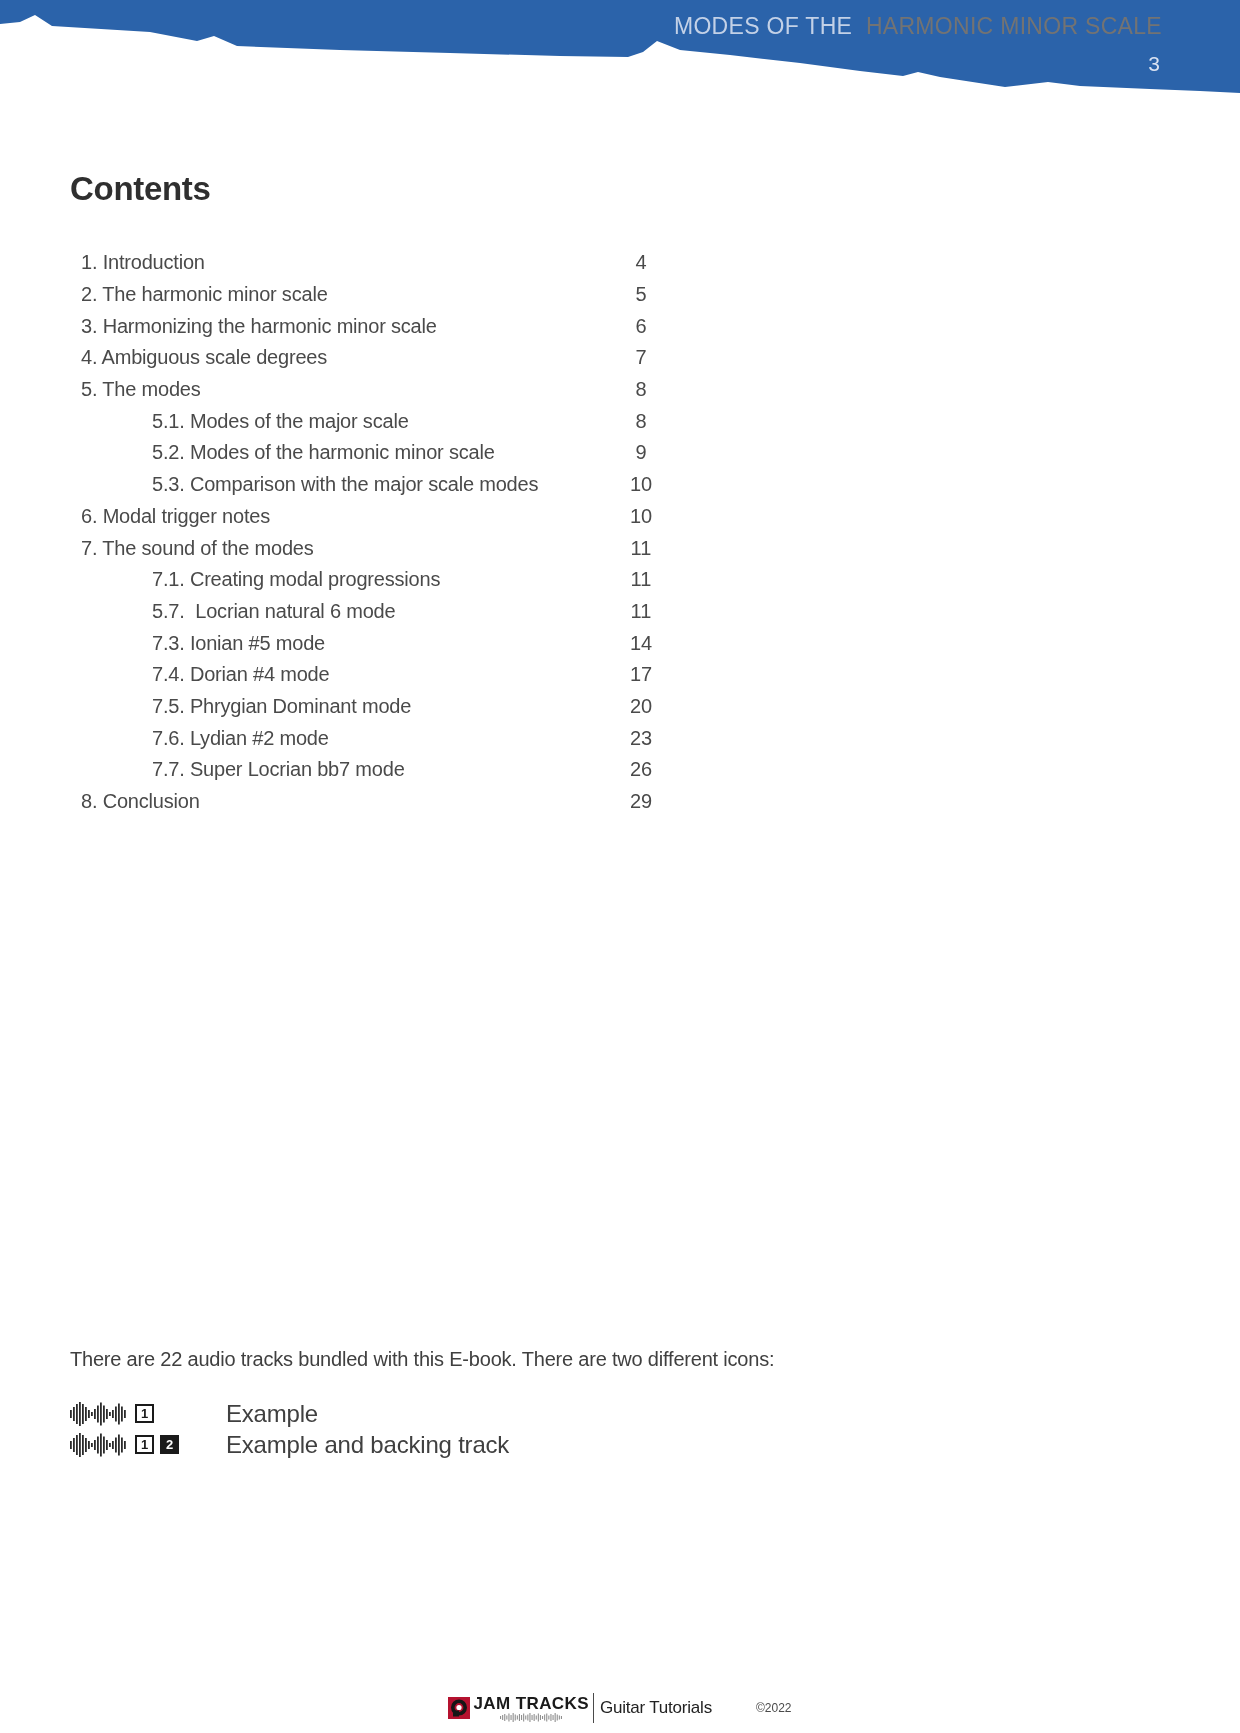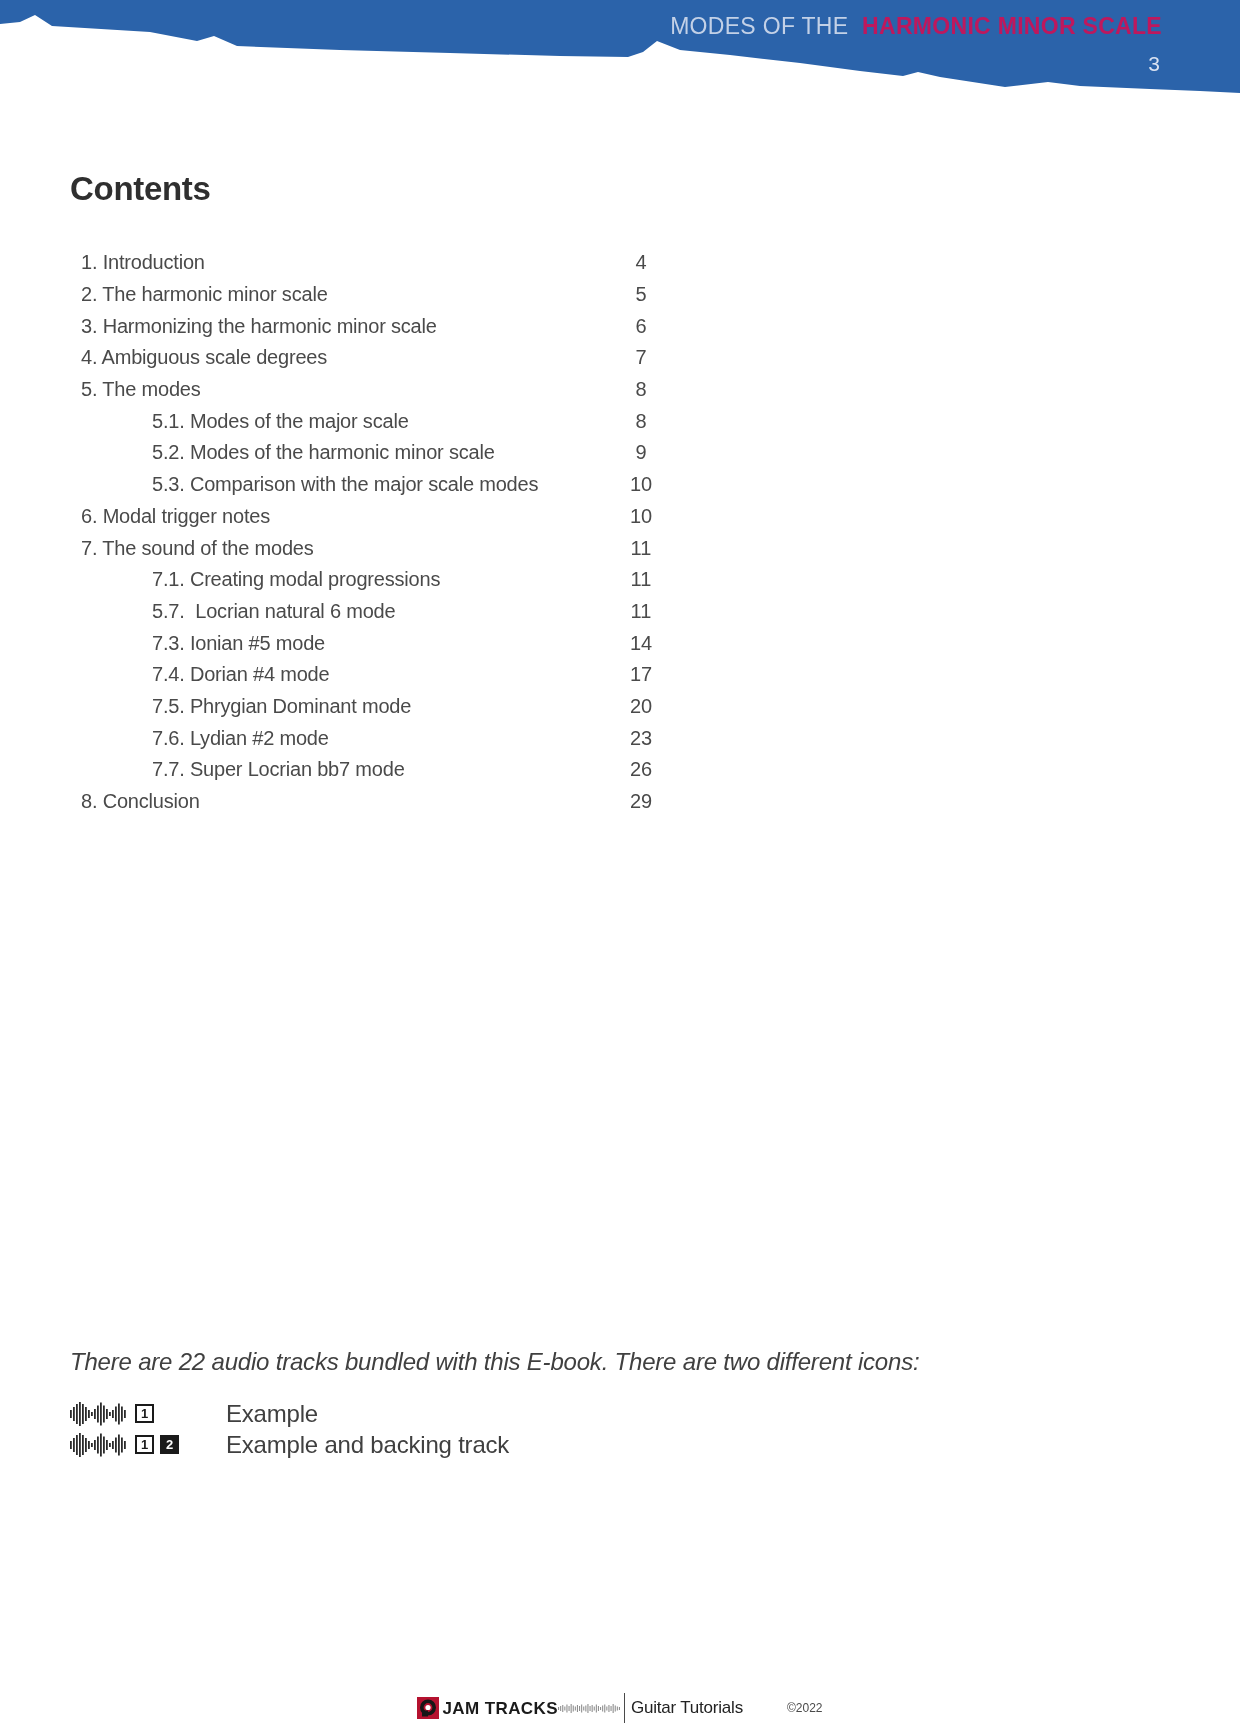--- a/index.html
+++ b/index.html
@@ -10,21 +10,21 @@
     -webkit-font-smoothing:antialiased;
   }
   
   .banner{position:absolute;top:0;left:0;width:1240px;height:100px;}
   .banner svg{display:block;}
   .banner-titles{
     position:absolute;top:13px;right:78px;white-space:nowrap;
     font-size:23px;letter-spacing:.3px;
   }
   .title-light{color:#c3d1e7;font-weight:300;}
-  .title-bold{color:#be185d;font-weight:700;margin-left:7px;}
+  .title-bold{color:#737373;font-weight:400;margin-left:7px;}
   .banner-pagenum{
     position:absolute;top:52px;right:80px;
     font-size:21px;color:#d9e2f2;font-weight:400;
   }
   
   .contents-heading{
     position:absolute;left:70px;top:170px;
     font-size:33px;font-weight:700;color:#2f2f2f;letter-spacing:-.3px;
   }
   .toc{position:absolute;left:0;top:247px;width:1240px;}
@@ -34,42 +34,42 @@
     letter-spacing:-.2px;white-space:pre;
   }
   .toc-row.level-2 .toc-label{left:152px;}
   .toc-page{
     position:absolute;left:624px;width:34px;text-align:center;
     font-size:20px;color:#4a4a4a;
   }
   
   .audio-note{
     position:absolute;left:70px;top:1348px;width:1000px;
-    font-size:24px;color:#404040;letter-spacing:-.2px;font-style:italic;
+    font-size:20px;color:#404040;letter-spacing:-.2px;
   }
   .legend{position:absolute;left:70px;top:1398px;}
   .legend-row{position:relative;height:31px;display:flex;align-items:center;}
   .wave-icon{display:block;margin-right:9px;}
   .badge{
     width:15px;height:15px;border:2px solid #1a1a1a;background:#ffffff;
     color:#1a1a1a;font-size:13px;font-weight:700;line-height:15px;
     text-align:center;display:inline-block;margin-right:6px;
   }
   .badge.filled{background:#1a1a1a;color:#ffffff;border-color:#1a1a1a;}
   .legend-label{
     position:absolute;left:156px;font-size:24px;color:#404040;
     letter-spacing:-.2px;white-space:nowrap;
   }
   
   .footer{
     position:absolute;left:0;right:0;top:1688px;height:40px;
     display:flex;justify-content:center;align-items:center;
   }
   .logo-mark{display:block;}
-  .brand-wrap{display:flex;align-items:center;margin-left:3px;}
+  .brand-wrap{display:flex;flex-direction:column;align-items:center;margin-left:3px;}
   .brand-name{
     font-size:17px;font-weight:700;color:#1a1a1a;letter-spacing:.4px;
     line-height:17px;
   }
   .brand-wave{display:block;margin-top:1px;}
   .footer-divider{width:1px;height:30px;background:#4a4a4a;margin:0 6px 0 4px;}
   .brand-suffix{font-size:17px;color:#222222;letter-spacing:-.2px;}
   .footer-copy{font-size:12px;color:#4a4a4a;margin-left:44px;}
 </style>
 </head>

